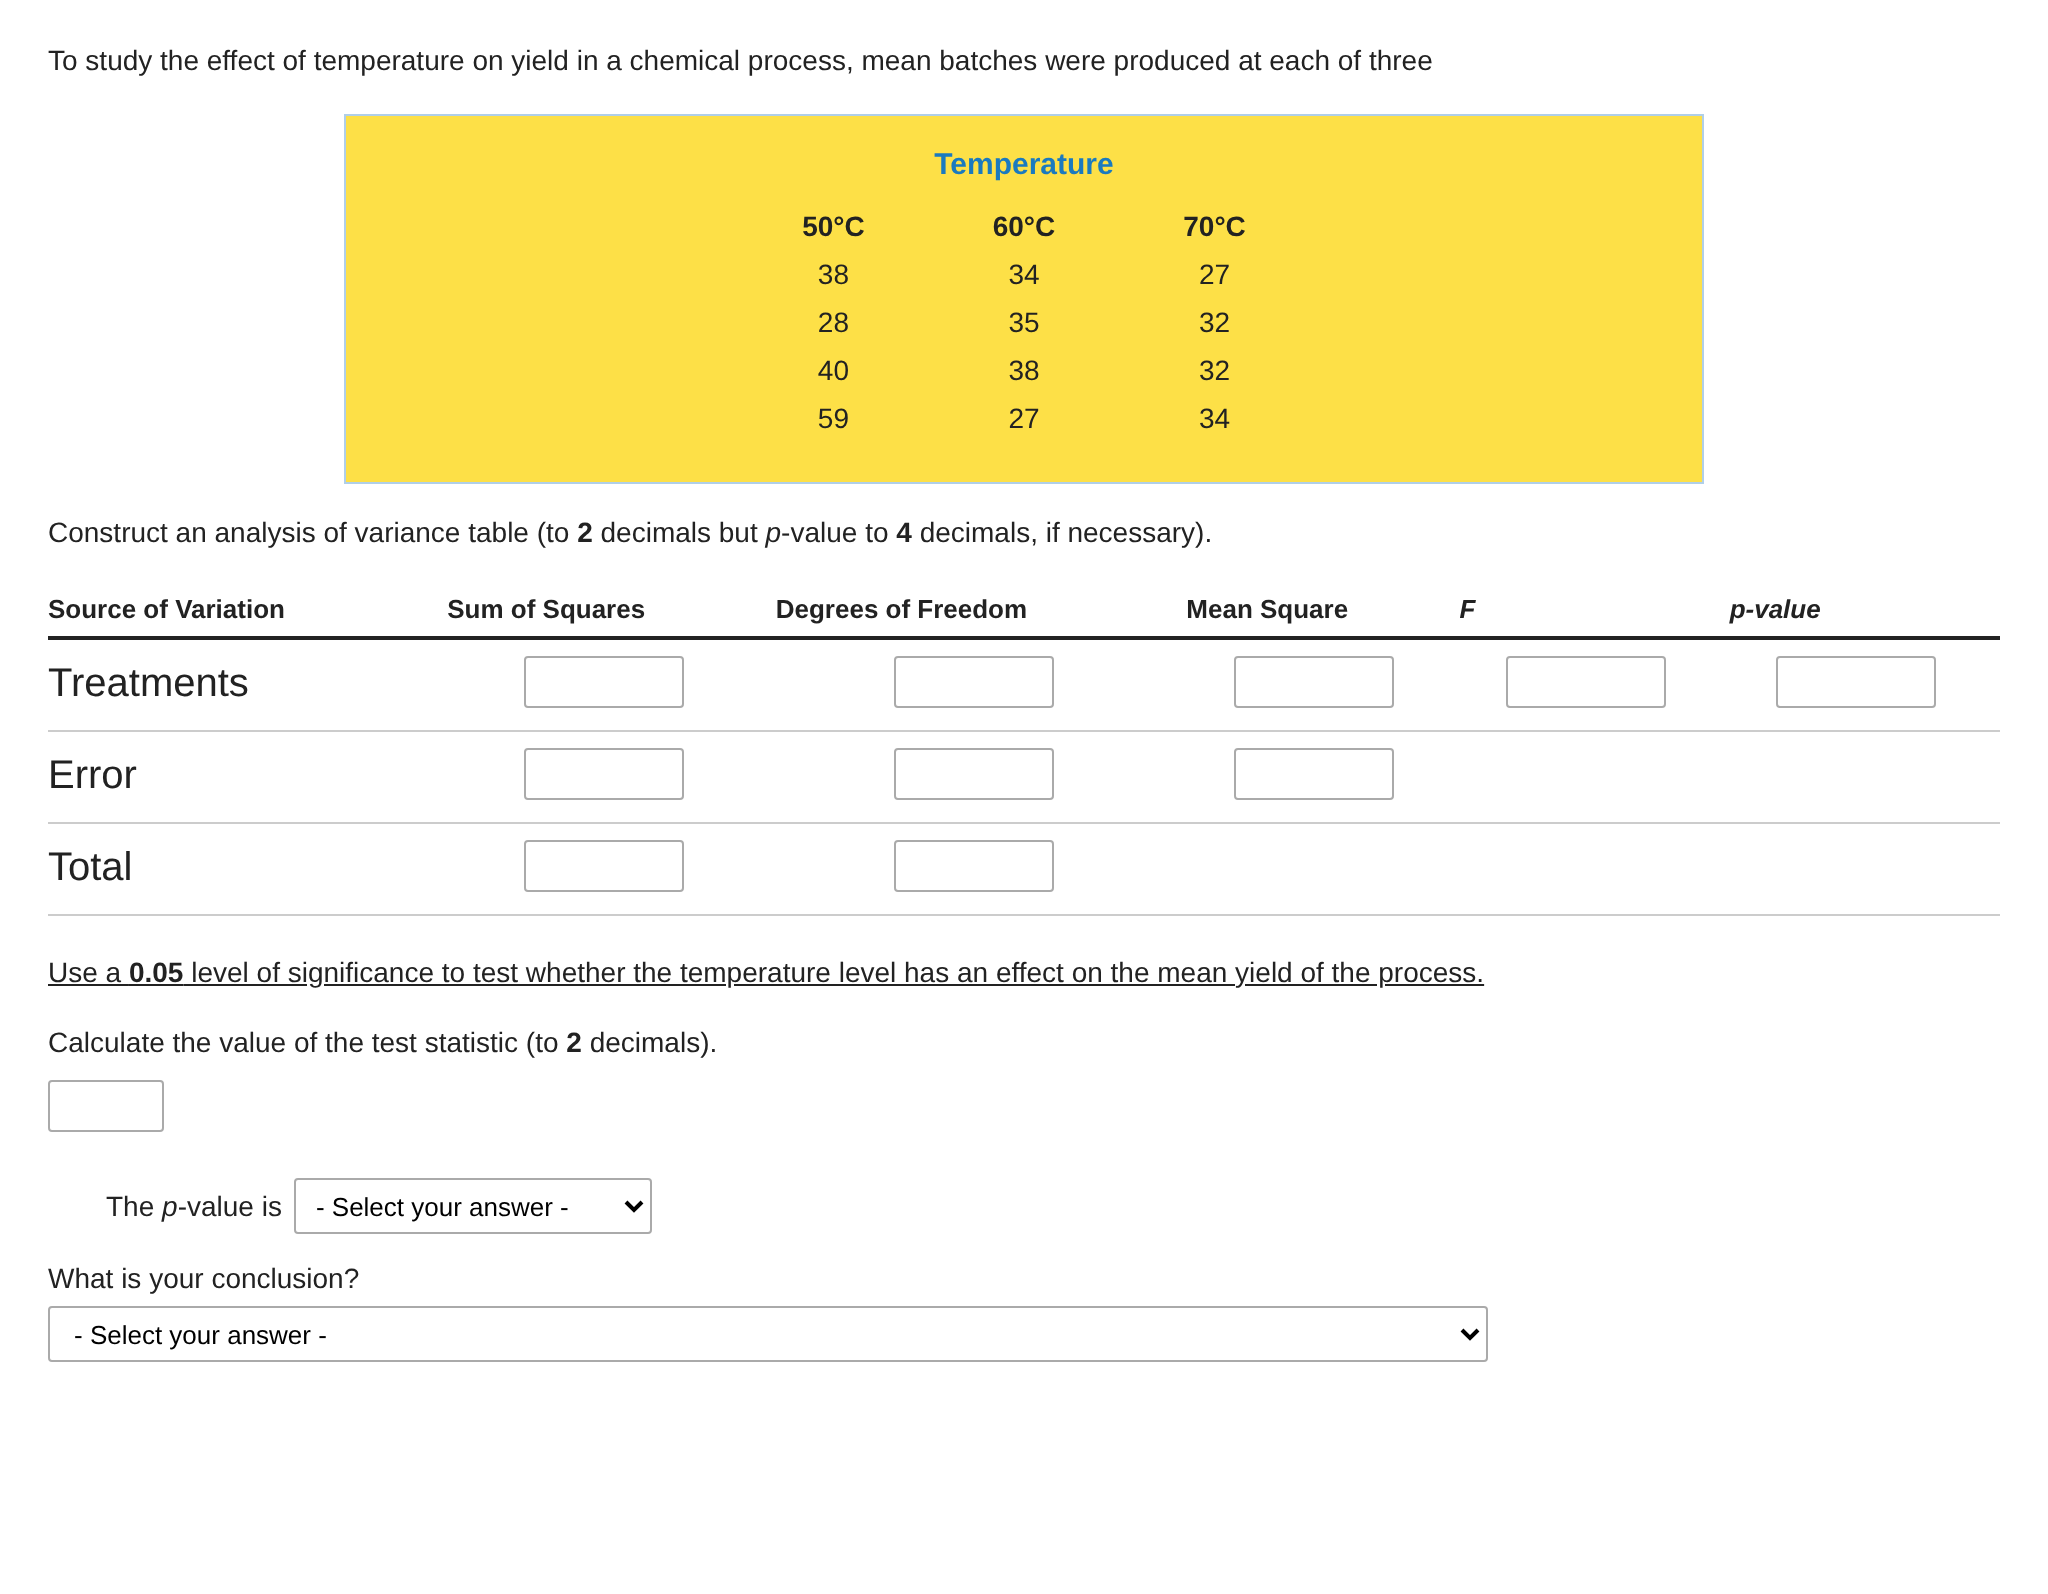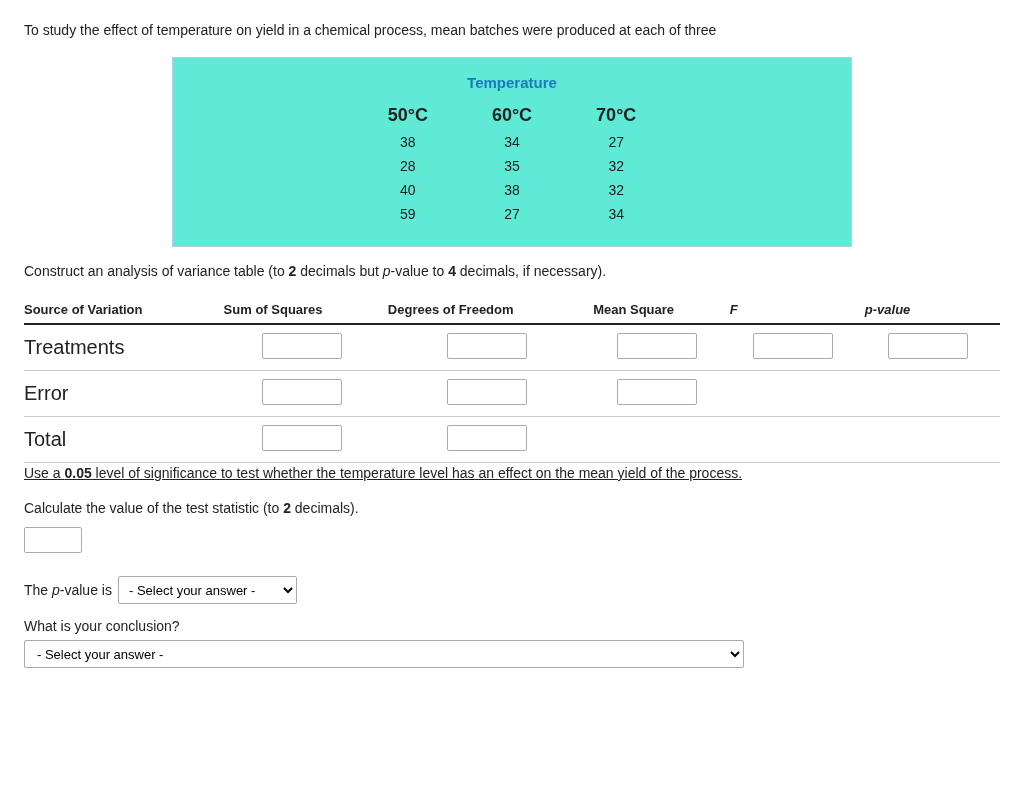--- a/index.html
+++ b/index.html
@@ -10,59 +10,60 @@
       background: #fff;
       padding: 20px 24px;
       width: 1024px;
       min-height: 797px;
     }
     .intro-text {
       line-height: 1.5;
       margin-bottom: 16px;
     }
     .temp-table-wrapper {
-      background: #5eead4;
+      background: #fde047;
       border: 1px solid #b0cfe8;
       padding: 16px 40px 20px 40px;
       margin: 0 auto 14px auto;
       width: 680px;
       display: block;
     }
     .temp-title {
       text-align: center;
       color: #1a7abf;
       font-weight: bold;
       font-size: 15px;
       margin-bottom: 10px;
     }
     .temp-inner-table {
       margin: 0 auto;
       border-collapse: collapse;
     }
     .temp-inner-table th {
       font-weight: bold;
-      font-size: 18px;
+      font-size: 14px;
       padding: 4px 32px;
       text-align: center;
     }
     .temp-inner-table td {
       text-align: center;
       padding: 4px 32px;
       font-size: 14px;
     }
     .construct-text {
       margin-bottom: 16px;
       line-height: 1.5;
     }
     .construct-text .bold-num {
       font-weight: bold;
     }
     .anova-table {
       width: 100%;
       border-collapse: collapse;
+      margin-bottom: 18px;
     }
     .anova-table thead tr {
       border-bottom: 2px solid #222;
     }
     .anova-table thead th {
       font-weight: bold;
       font-size: 13px;
       padding: 4px 8px 6px 0;
       text-align: left;
     }
@@ -108,20 +109,21 @@
     }
     .pvalue-row {
       display: flex;
       align-items: center;
       gap: 6px;
       margin-bottom: 14px;
       flex-wrap: wrap;
     }
     .pvalue-label {
       font-size: 14px;
+      margin-left: 29px;
     }
     .pvalue-label em {
       font-style: italic;
     }
     .dropdown-select {
       border: 1px solid #aaa;
       background: #fff;
       padding: 3px 24px 3px 6px;
       font-size: 13px;
       appearance: auto;

